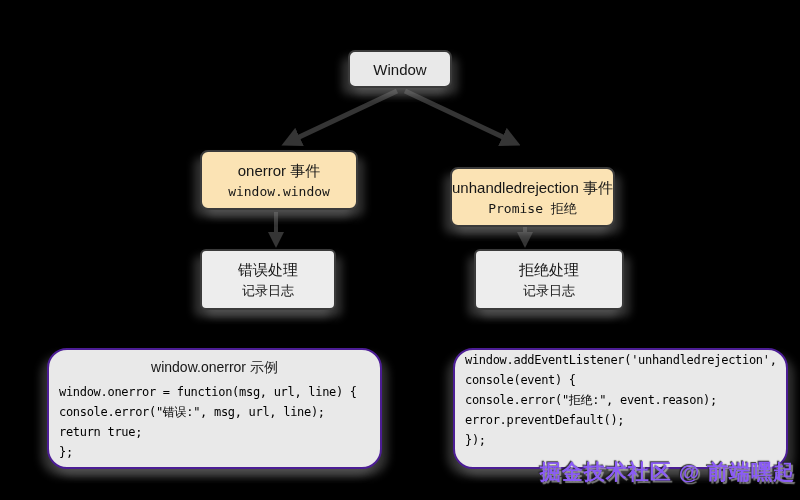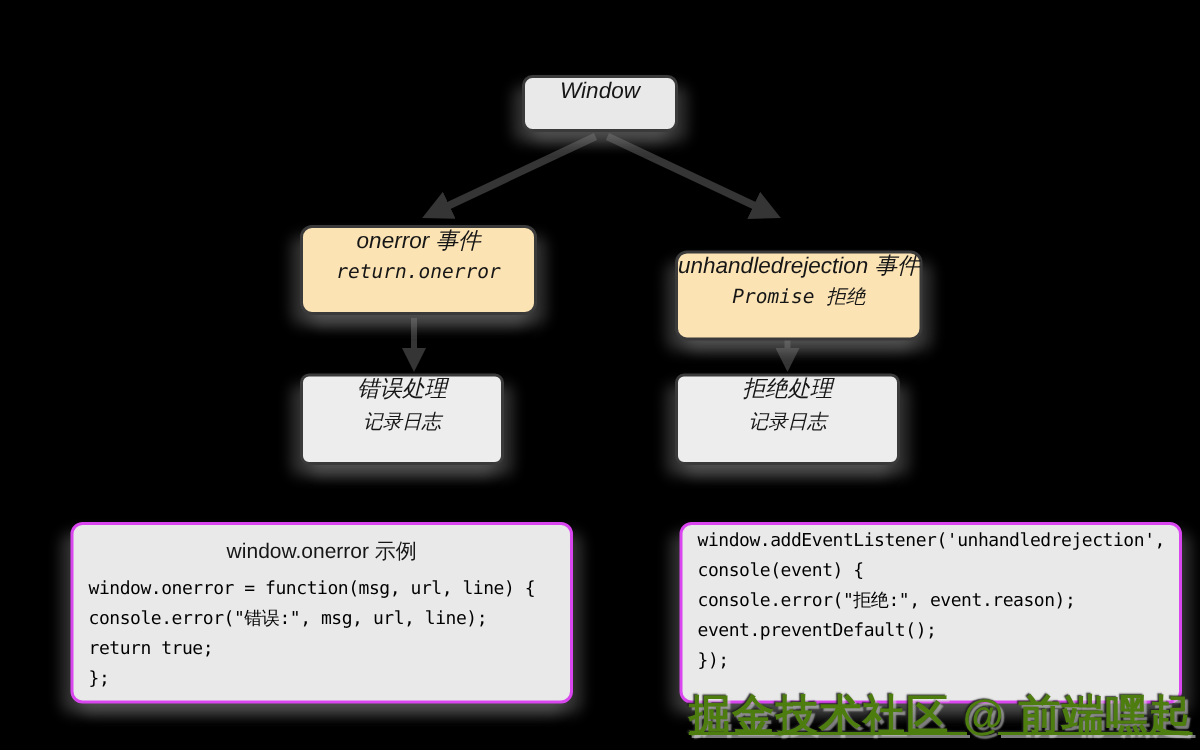--- a/index.html
+++ b/index.html
@@ -3,53 +3,51 @@
 <meta charset="utf-8">
 <style>
   html,body{margin:0;padding:0;background:#000;}
   #stage{
     position:relative;width:800px;height:500px;background:#000000;
     overflow:hidden;font-family:"Liberation Sans","DejaVu Sans",sans-serif;
     color:#161616;
   }
   .node{
     position:absolute;display:flex;flex-direction:column;align-items:center;
-    gap:5px;border:2px solid #3a3a3a;border-radius:8px;
+    justify-content:center;gap:5px;border:2px solid #3a3a3a;border-radius:8px;
     box-sizing:border-box;z-index:2;
     box-shadow:-6px 7px 9px rgba(130,130,130,0.38), 6px 7px 9px rgba(130,130,130,0.38);
-    font-style:italic;
   }
   .node .title{font-size:15px;line-height:17px;white-space:nowrap;}
   .node .subtitle{font-size:13px;line-height:15px;white-space:nowrap;}
   .mono{font-family:"DejaVu Sans Mono","Liberation Mono",monospace;}
   .fill-gray{background:#e9e9e9;}
   .fill-peach{background:#fbe3b4;}
   .fill-light{background:#ededed;}
   #node-window{left:348px;top:50px;width:104px;height:38px;border-radius:7px;}
   #node-onerror{left:200px;top:150px;width:158px;height:60px;}
   #node-unhandled{left:450px;top:150px;width:165px;height:60px;margin-top:17px;}
   #node-error-handler{left:200px;top:249px;width:136px;height:61px;border-radius:6px;}
-  #node-rejection-handler{left:450px;top:249px;width:150px;height:61px;border-radius:6px;}
+  #node-rejection-handler{left:474px;top:249px;width:150px;height:61px;border-radius:6px;}
   .code-panel{
     position:absolute;width:335px;height:121px;background:#e9e9e9;
-    border:2px solid #d946ef;border-radius:8px;box-sizing:border-box;z-index:2;
+    border:2px solid #4c1d95;border-radius:20px;box-sizing:border-box;z-index:2;
     box-shadow:-6px 7px 9px rgba(130,130,130,0.38), 6px 7px 9px rgba(130,130,130,0.38);
     overflow:hidden;
   }
   #code-onerror{left:47px;top:348px;}
   #code-unhandled{left:453px;top:348px;}
   .code-title{font-size:14px;text-align:center;margin-top:9px;margin-bottom:5px;}
   .code-lines{margin:0 0 0 10px;font-size:12px;line-height:20px;letter-spacing:-0.3px;
     white-space:pre;color:#000000;}
   #arrow-layer{position:absolute;left:0;top:0;z-index:1;pointer-events:none;}
   #watermark{
-    position:absolute;right:5px;top:458px;z-index:5;font-size:28px;font-weight:bold;
-    letter-spacing:1px;color:#4d7c0f;white-space:nowrap;
+    position:absolute;right:5px;top:458px;z-index:5;font-size:21px;font-weight:bold;
+    letter-spacing:1px;color:#8b5cf6;white-space:nowrap;
     text-shadow:2px 2px 1px rgba(225,225,225,0.55), -1px -1px 1px rgba(30,30,30,0.9);
-    text-decoration:underline;
   }
 </style>
 </head>
 <body>
 
 <div id="stage">
 
   <svg id="arrow-layer" width="800" height="500" viewBox="0 0 800 500">
     <defs>
       <marker id="ah" markerUnits="strokeWidth" markerWidth="4" markerHeight="4" refX="1" refY="2" orient="auto">
@@ -61,21 +59,21 @@
     <path d="M276,212 L276,236" stroke="#353535" stroke-width="4" fill="none" marker-end="url(#ah)"></path>
     <path d="M525,212 L525,236" stroke="#353535" stroke-width="4" fill="none" marker-end="url(#ah)"></path>
   </svg>
 
   <div class="node fill-gray" id="node-window">
     <div class="title">Window</div>
   </div>
 
   <div class="node fill-peach" id="node-onerror">
     <div class="title">onerror 事件</div>
-    <div class="subtitle mono">return.onerror</div>
+    <div class="subtitle mono">window.window</div>
   </div>
 
   <div class="node fill-peach" id="node-unhandled">
     <div class="title">unhandledrejection 事件</div>
     <div class="subtitle mono">Promise 拒绝</div>
   </div>
 
   <div class="node fill-light" id="node-error-handler">
     <div class="title">错误处理</div>
     <div class="subtitle">记录日志</div>
@@ -91,19 +89,19 @@
     <div class="code-lines mono"><span>window.onerror = function(msg, url, line) {</span>
 <span>console.error("错误:", msg, url, line);</span>
 <span>return true;</span>
 <span>};</span></div>
   </div>
 
   <div class="code-panel" id="code-unhandled">
     <div class="code-lines mono"><span>window.addEventListener('unhandledrejection',</span>
 <span>console(event) {</span>
 <span>console.error("拒绝:", event.reason);</span>
-<span>event.preventDefault();</span>
+<span>error.preventDefault();</span>
 <span>});</span></div>
   </div>
 
   <div id="watermark">掘金技术社区 @ 前端嘿起</div>
 
 </div>
 
 </body></html>

